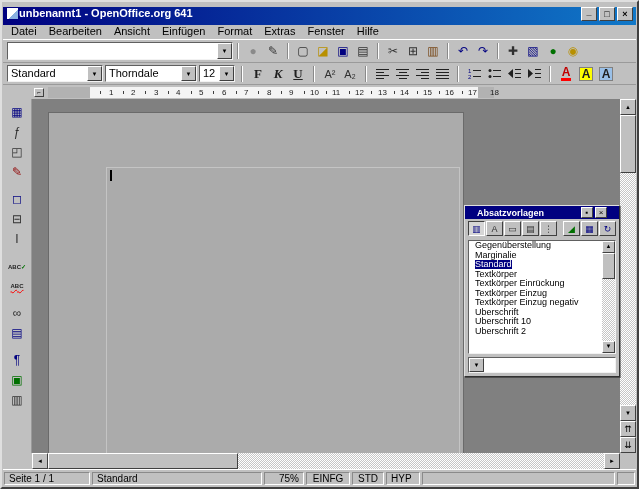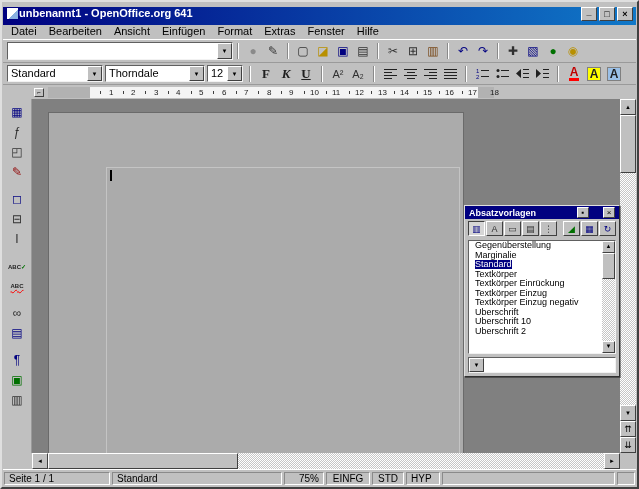--- a/index.html
+++ b/index.html
@@ -78,21 +78,21 @@
     border:1px solid;border-color:#fff #404040 #404040 #fff}
   .corner{position:absolute;left:1px;bottom:18px;width:29px;height:16px;background:#c0c0c0}
   
   .statusbar{position:absolute;left:1px;right:1px;bottom:1px;height:17px;display:flex;gap:2px;
     padding:2px 1px 1px 1px;border-top:1px solid #fff}
   .panel{border:1px solid;border-color:#8a8a8a #fff #fff #8a8a8a;padding:0 4px;font-size:10px;
     display:flex;align-items:center;white-space:nowrap;overflow:hidden}
   
   .stylist{position:absolute;left:462px;top:203px;width:156px;height:172px;background:#c0c0c0;
     border:1px solid;border-color:#dfdfdf #303030 #303030 #dfdfdf;box-shadow:1px 1px 0 rgba(0,0,0,.4)}
-  .sttitle{height:13px;background:#000080;color:#fff;display:flex;align-items:center;padding:0 4px;gap:14px}
+  .sttitle{height:13px;background:#000080;color:#fff;display:flex;align-items:center;padding:0 12px;gap:2px}
   .sttitle .t{flex:1;font-size:9px;font-weight:bold;white-space:nowrap;overflow:hidden}
   .stbtn{width:12px;height:11px;background:#c0c0c0;border:1px solid;border-color:#fff #404040 #404040 #fff;
     color:#000;font-size:8px;line-height:1;display:flex;align-items:center;justify-content:center}
   .sttools{height:19px;display:flex;align-items:center;padding:0 3px;gap:1px}
   .stool{width:17px;height:15px;background:#c0c0c0;border:1px solid;border-color:#fff #404040 #404040 #fff;
     font-size:9px;display:flex;align-items:center;justify-content:center;color:#202020}
   .stool.pressed{border-color:#404040 #fff #fff #404040;background:#d6d6d6}
   .spacer{flex:1}
   .stlist{position:absolute;left:3px;top:34px;right:3px;height:114px;background:#fff;
     border:1px solid;border-color:#606060 #f2f2f2 #f2f2f2 #606060;font-size:9px;line-height:9.5px;overflow:hidden;padding:0}
@@ -196,21 +196,21 @@
       </button>
   </div>
 
   <div class="objbar obj">
     <div class="combo" style="width:96px">
       <div class="cval">Standard</div>
       <button class="cbtn">
           <span>▼</span>
         </button>
     </div>
-    <div class="combo" style="width:100px">
+    <div class="combo" style="width:92px">
       <div class="cval">Thorndale</div>
       <button class="cbtn">
           <span>▼</span>
         </button>
     </div>
     <div class="combo" style="width:36px">
       <div class="cval">12</div>
       <button class="cbtn">
           <span>▼</span>
         </button>
@@ -428,21 +428,21 @@
         <span>◄</span>
       </button>
     <div class="hthumb"></div>
     <button class="sbtn" style="right:0;top:0">
         <span>►</span>
       </button>
   </div>
   <div class="corner"></div>
 
   <div class="statusbar">
-    <div class="panel" style="width:106px">
+    <div class="panel" style="width:86px">
         <span>Seite 1 / 1</span>
       </div>
     <div class="panel" style="width:170px">
         <span>Standard</span>
       </div>
     <div class="panel" style="width:40px;justify-content:flex-end">
         <span>75%</span>
       </div>
     <div class="panel" style="width:44px;justify-content:center">
         <span>EINFG</span>

